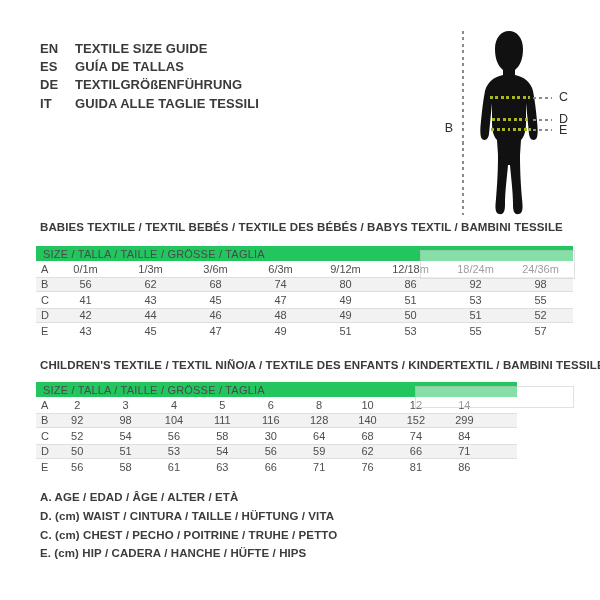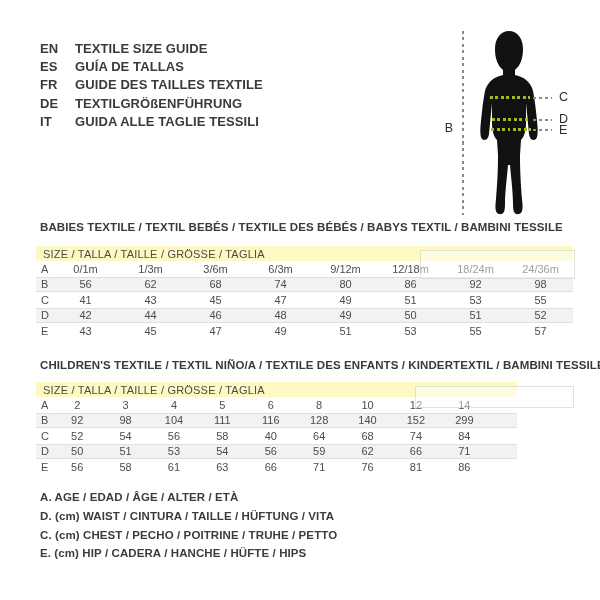--- a/index.html
+++ b/index.html
@@ -16,21 +16,21 @@
     background:repeating-linear-gradient(180deg,#8a8a8a 0 3px,transparent 3px 6.5px);}
   .b-label{position:absolute;left:441px;top:121px;width:16px;text-align:center;font-size:12.5px;font-weight:500;color:#2e2e2e;}
   .fig{position:absolute;left:464px;top:27px;width:84px;height:190px;}
   .hgreen{position:absolute;height:3px;background:repeating-linear-gradient(90deg,#a9b71f 0 3px,transparent 3px 5.5px);}
   .hgray{position:absolute;height:2px;background:repeating-linear-gradient(90deg,#8a8a8a 0 3px,transparent 3px 6px);}
   .m-label{position:absolute;font-size:12.5px;font-weight:500;color:#2e2e2e;}
   
   .sec-title{position:absolute;left:40px;font-size:11.5px;font-weight:700;color:#3a3a3a;white-space:nowrap;letter-spacing:.1px;}
   
   .table{position:absolute;font-size:11px;color:#4d4d4d;}
-  .size-bar{height:15px;background:#fef9c3;color:#4a4a4a;display:flex;align-items:center;
+  .size-bar{height:15px;background:#22c55e;color:#4a4a4a;display:flex;align-items:center;
     padding-left:7px;font-size:11px;letter-spacing:.2px;}
   .trow{display:flex;height:15.5px;align-items:center;}
   .trow.stripe{background:#f2f2f2;box-shadow:inset 0 1px 0 #dfdfdf, inset 0 -1px 0 #dfdfdf;}
   .row-label{flex:0 0 12px;padding-left:5px;}
   .cell{flex:1 1 0;text-align:center;}
   .cell.fixed{flex:0 0 48.4px;}
   .spacer{flex:1 1 auto;}
   
   .overlay-box{position:absolute;background:rgba(255,255,255,0.45);border:1px solid rgba(170,170,170,0.35);}
   
@@ -43,24 +43,20 @@
 <div class="canvas">
 
   <div class="lang-list">
       <div class="lang-row">
         <span class="lang-code">EN</span>
         <span class="lang-label">TEXTILE SIZE GUIDE</span>
       </div>
       <div class="lang-row">
         <span class="lang-code">ES</span>
         <span class="lang-label">GUÍA DE TALLAS</span>
-      </div>
-      <div class="lang-row">
-        <span class="lang-code">FR</span>
-        <span class="lang-label">GUIDE DES TAILLES TEXTILE</span>
       </div>
       <div class="lang-row">
         <span class="lang-code">DE</span>
         <span class="lang-label">TEXTILGRÖßENFÜHRUNG</span>
       </div>
       <div class="lang-row">
         <span class="lang-code">IT</span>
         <span class="lang-label">GUIDA ALLE TAGLIE TESSILI</span>
       </div>
     </div>
@@ -176,21 +172,21 @@
           <div class="cell fixed">152</div>
           <div class="cell fixed">299</div>
           <div class="spacer"></div>
         </div>
         <div class="trow">
           <div class="row-label">C</div>
           <div class="cell fixed">52</div>
           <div class="cell fixed">54</div>
           <div class="cell fixed">56</div>
           <div class="cell fixed">58</div>
-          <div class="cell fixed">40</div>
+          <div class="cell fixed">30</div>
           <div class="cell fixed">64</div>
           <div class="cell fixed">68</div>
           <div class="cell fixed">74</div>
           <div class="cell fixed">84</div>
           <div class="spacer"></div>
         </div>
         <div class="trow stripe">
           <div class="row-label">D</div>
           <div class="cell fixed">50</div>
           <div class="cell fixed">51</div>

